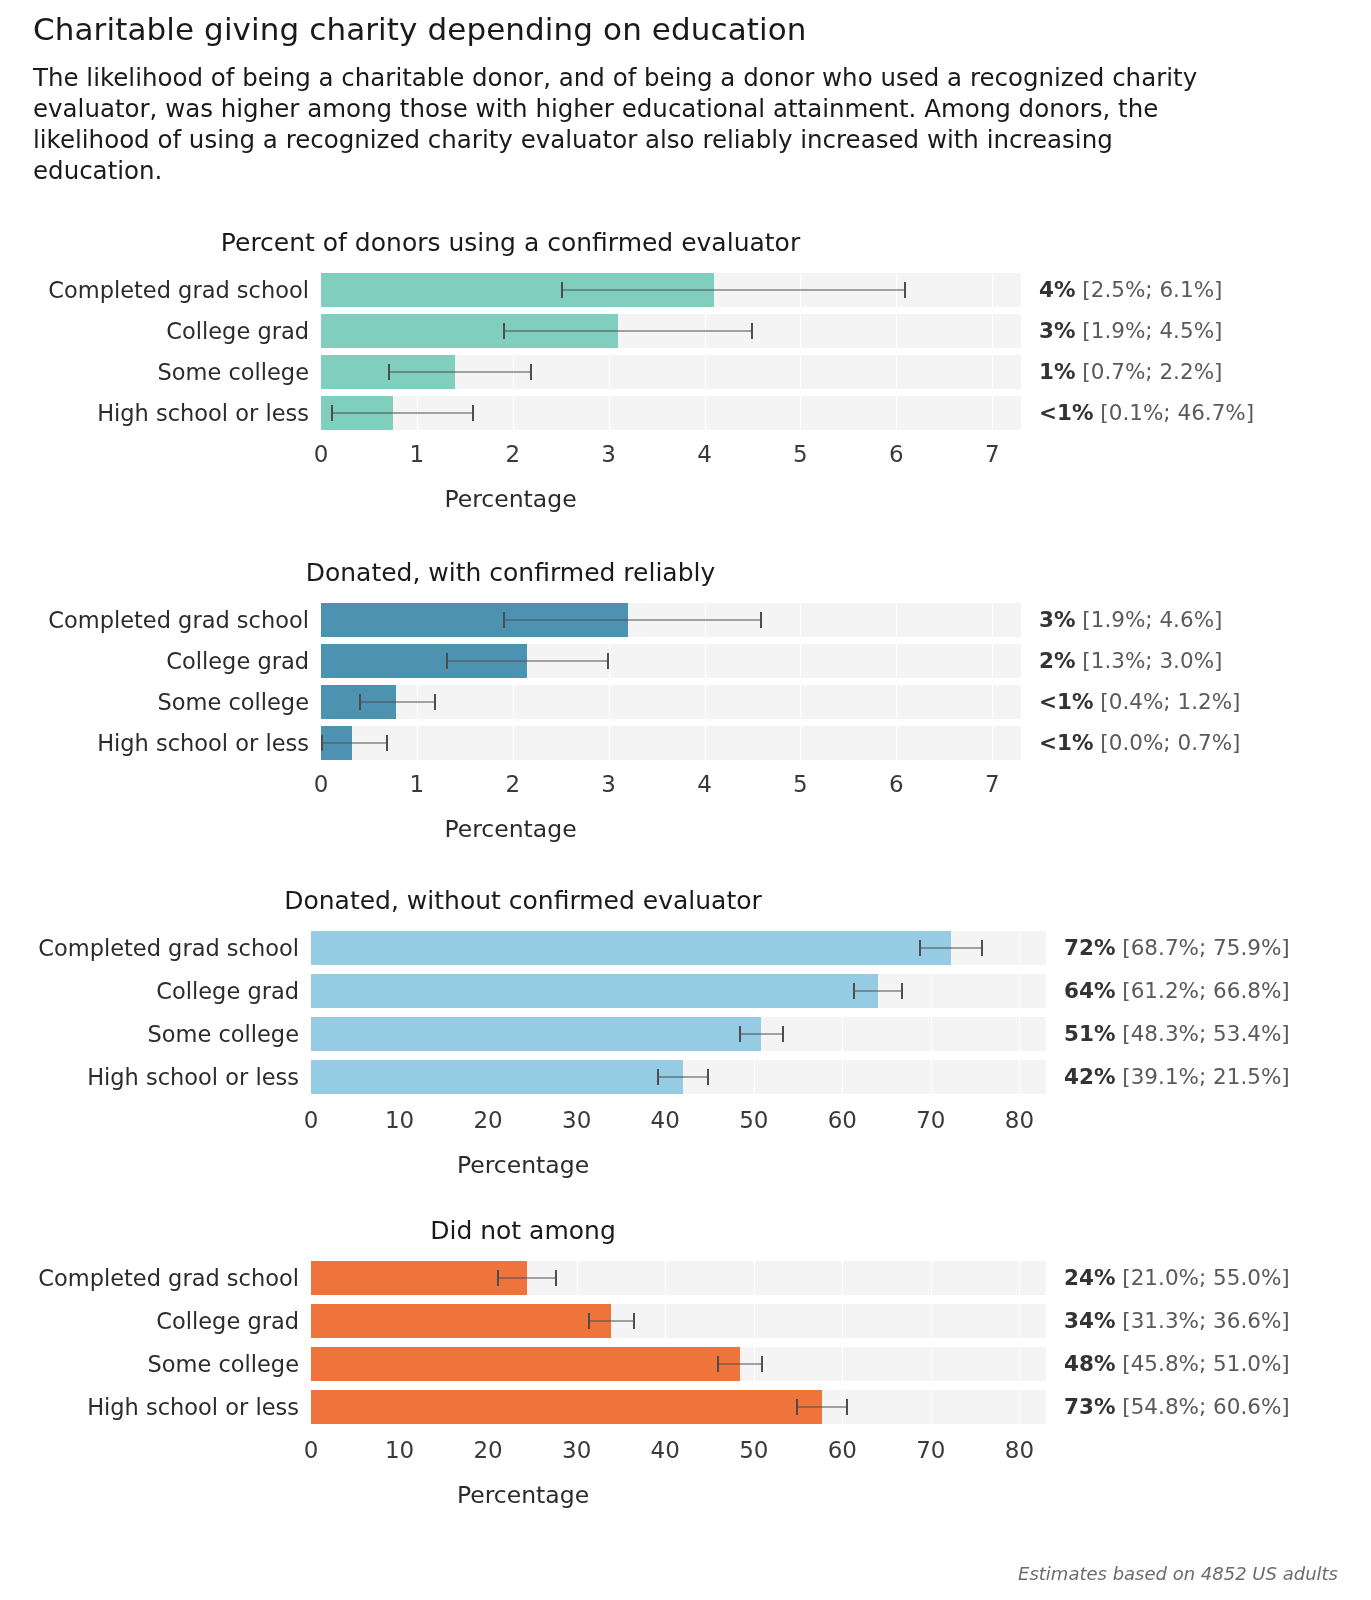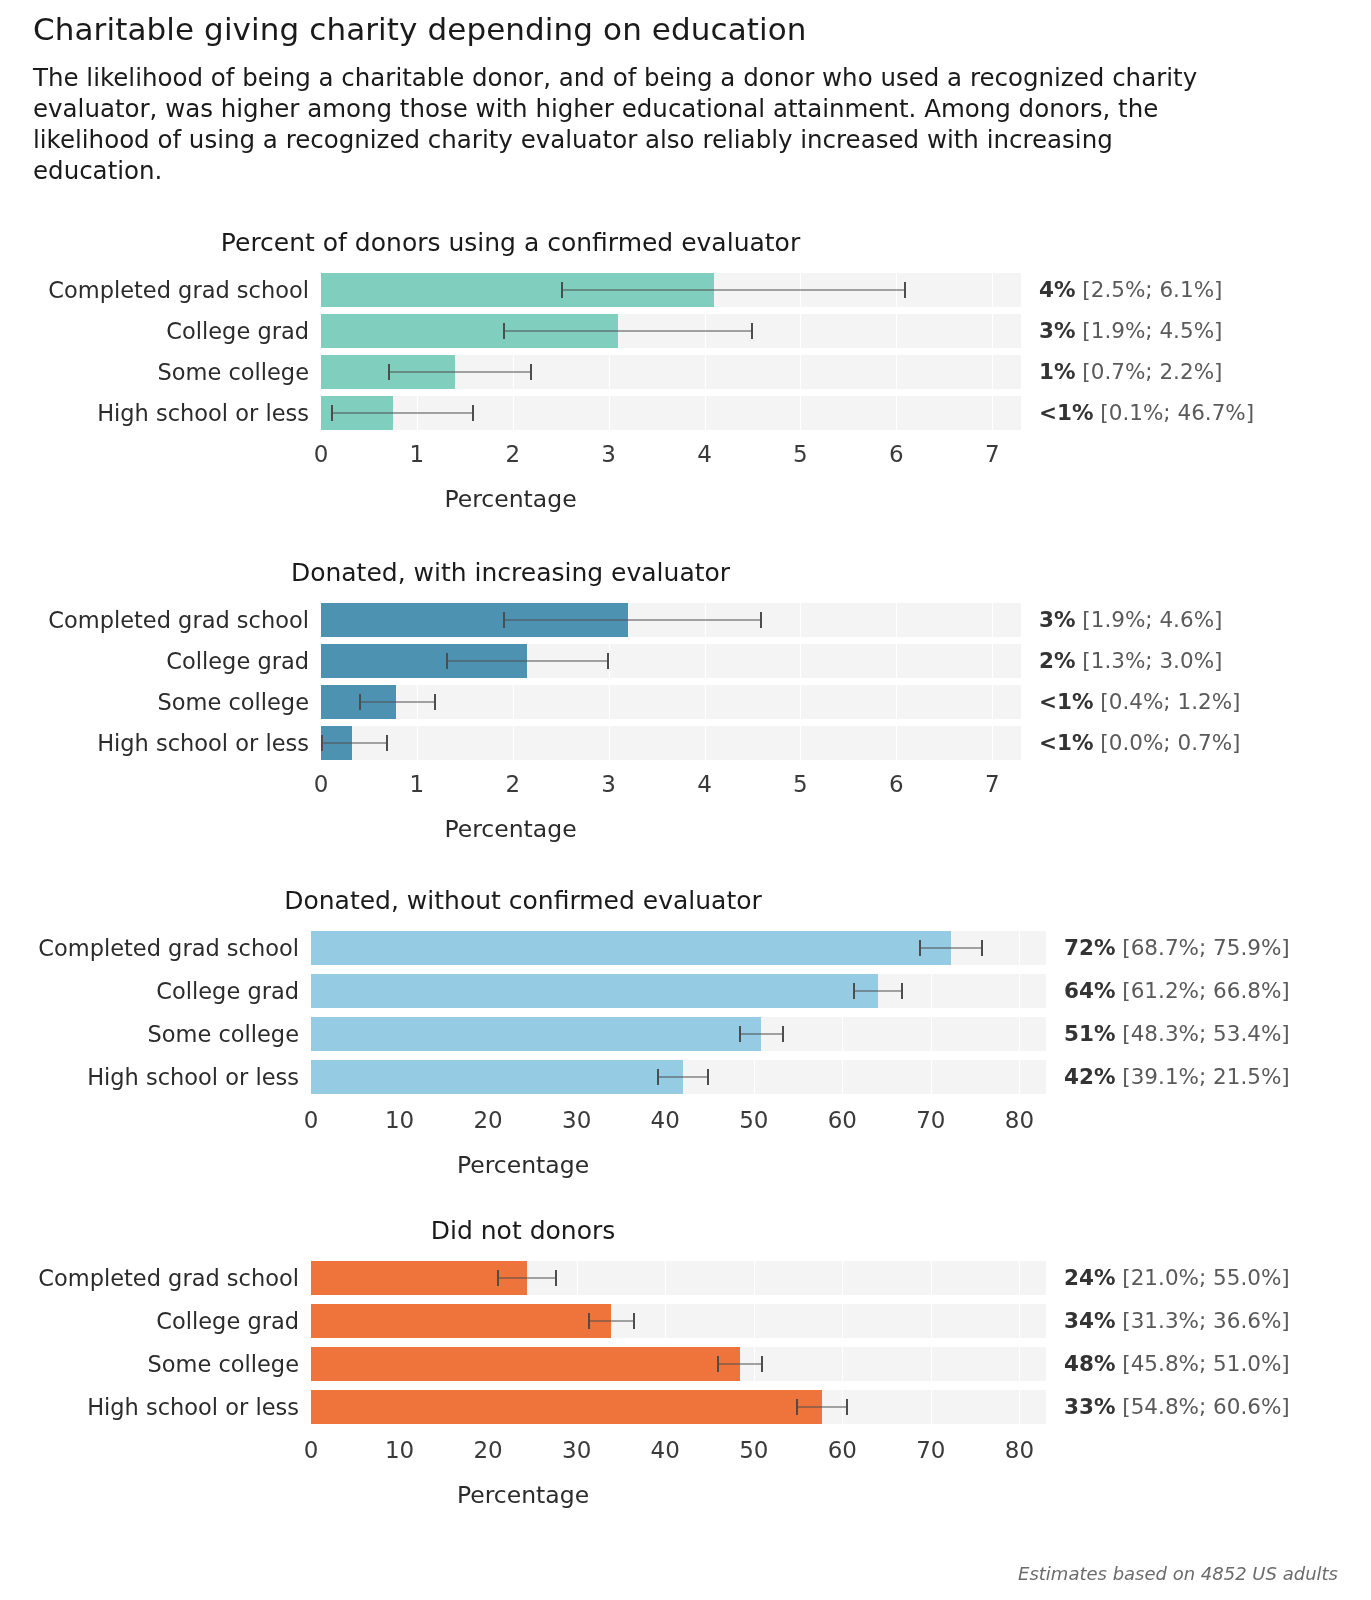--- a/index.html
+++ b/index.html
@@ -244,21 +244,21 @@
           <div class="tick" style="left: 512.781px;">2</div>
           <div class="tick" style="left: 608.671px;">3</div>
           <div class="tick" style="left: 704.562px;">4</div>
           <div class="tick" style="left: 800.452px;">5</div>
           <div class="tick" style="left: 896.342px;">6</div>
           <div class="tick" style="left: 992.233px;">7</div>
         </div>
         <div class="axis-title" style="width: 1021px; margin-left: 0px;">Percentage</div>
       </div>
       <div class="panel" style="top: 558px;">
-        <div class="panel-title" style="width: 1021px; margin-left: 0px;">Donated, with increasing evaluator</div>
+        <div class="panel-title" style="width: 1021px; margin-left: 0px;">Donated, with confirmed reliably</div>
         <div class="rows">
           <div class="row" style="margin-bottom: 7px;">
             <div class="cat-label" style="width: 321px;">Completed grad school</div>
             <div class="track" style="width: 700px;">
               <div class="gridline" style="left: 95.8904px;"></div>
               <div class="gridline" style="left: 191.781px;"></div>
               <div class="gridline" style="left: 287.671px;"></div>
               <div class="gridline" style="left: 383.562px;"></div>
               <div class="gridline" style="left: 479.452px;"></div>
               <div class="gridline" style="left: 575.342px;"></div>
@@ -417,21 +417,21 @@
           <div class="tick" style="left: 576.663px;">30</div>
           <div class="tick" style="left: 665.217px;">40</div>
           <div class="tick" style="left: 753.771px;">50</div>
           <div class="tick" style="left: 842.325px;">60</div>
           <div class="tick" style="left: 930.88px;">70</div>
           <div class="tick" style="left: 1019.43px;">80</div>
         </div>
         <div class="axis-title" style="width: 1046px; margin-left: 0px;">Percentage</div>
       </div>
       <div class="panel" style="top: 1216px;">
-        <div class="panel-title" style="width: 1046px; margin-left: 0px;">Did not donors</div>
+        <div class="panel-title" style="width: 1046px; margin-left: 0px;">Did not among</div>
         <div class="rows">
           <div class="row" style="margin-bottom: 9px;">
             <div class="cat-label" style="width: 311px;">Completed grad school</div>
             <div class="track" style="width: 735px;">
               <div class="gridline" style="left: 88.5542px;"></div>
               <div class="gridline" style="left: 177.108px;"></div>
               <div class="gridline" style="left: 265.663px;"></div>
               <div class="gridline" style="left: 354.217px;"></div>
               <div class="gridline" style="left: 442.771px;"></div>
               <div class="gridline" style="left: 531.325px;"></div>
@@ -489,21 +489,21 @@
               <div class="gridline" style="left: 354.217px;"></div>
               <div class="gridline" style="left: 442.771px;"></div>
               <div class="gridline" style="left: 531.325px;"></div>
               <div class="gridline" style="left: 619.88px;"></div>
               <div class="gridline" style="left: 708.434px;"></div>
               <div class="bar" style="width: 510.958px; background: rgb(238, 116, 60);"></div>
               <div class="errbar" style="left: 485.277px; width: 51.3614px;"></div>
               <div class="errcap" style="left: 485.277px;"></div>
               <div class="errcap" style="left: 534.639px;"></div>
             </div>
-            <div class="annot"><span class="est">33%</span><span class="ci"> [54.8%; 60.6%]</span></div>
+            <div class="annot"><span class="est">73%</span><span class="ci"> [54.8%; 60.6%]</span></div>
           </div>
         </div>
         <div class="axis">
           <div class="tick" style="left: 311px;">0</div>
           <div class="tick" style="left: 399.554px;">10</div>
           <div class="tick" style="left: 488.108px;">20</div>
           <div class="tick" style="left: 576.663px;">30</div>
           <div class="tick" style="left: 665.217px;">40</div>
           <div class="tick" style="left: 753.771px;">50</div>
           <div class="tick" style="left: 842.325px;">60</div>

